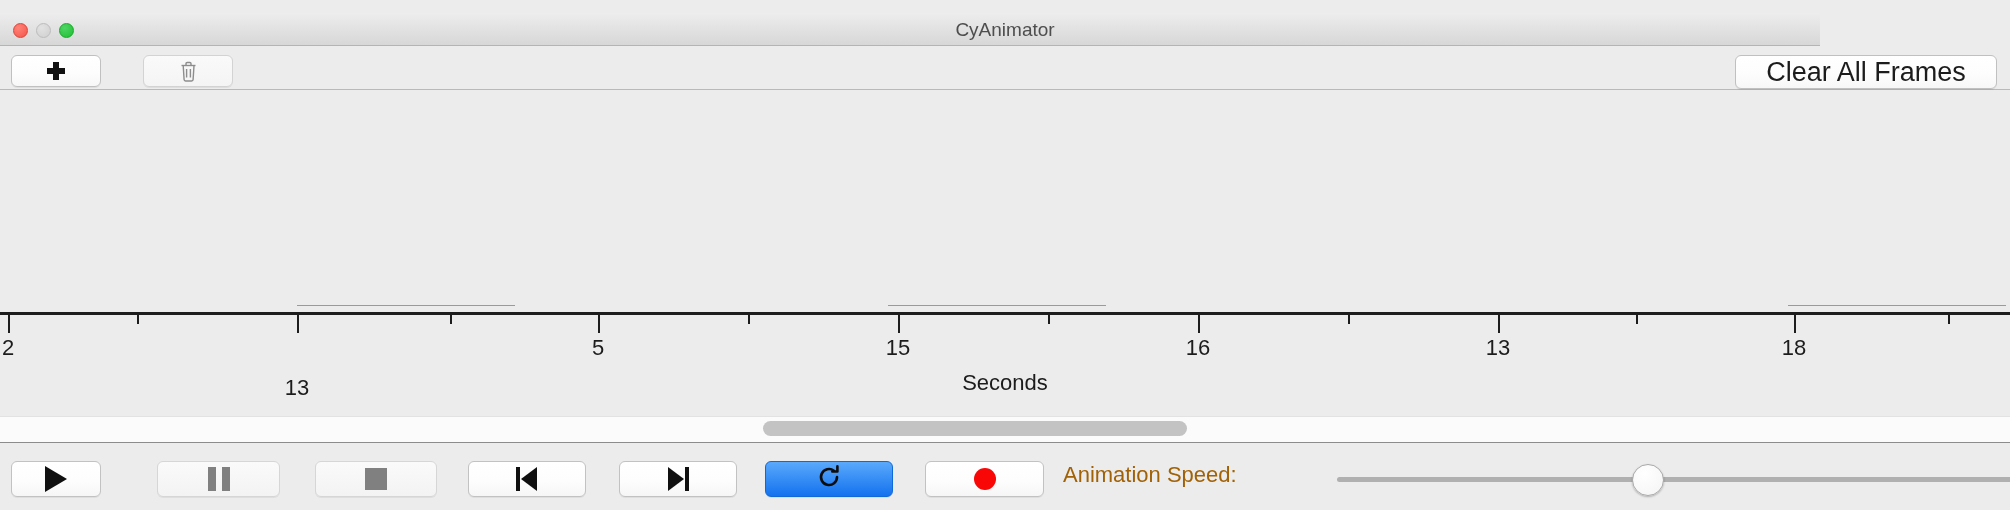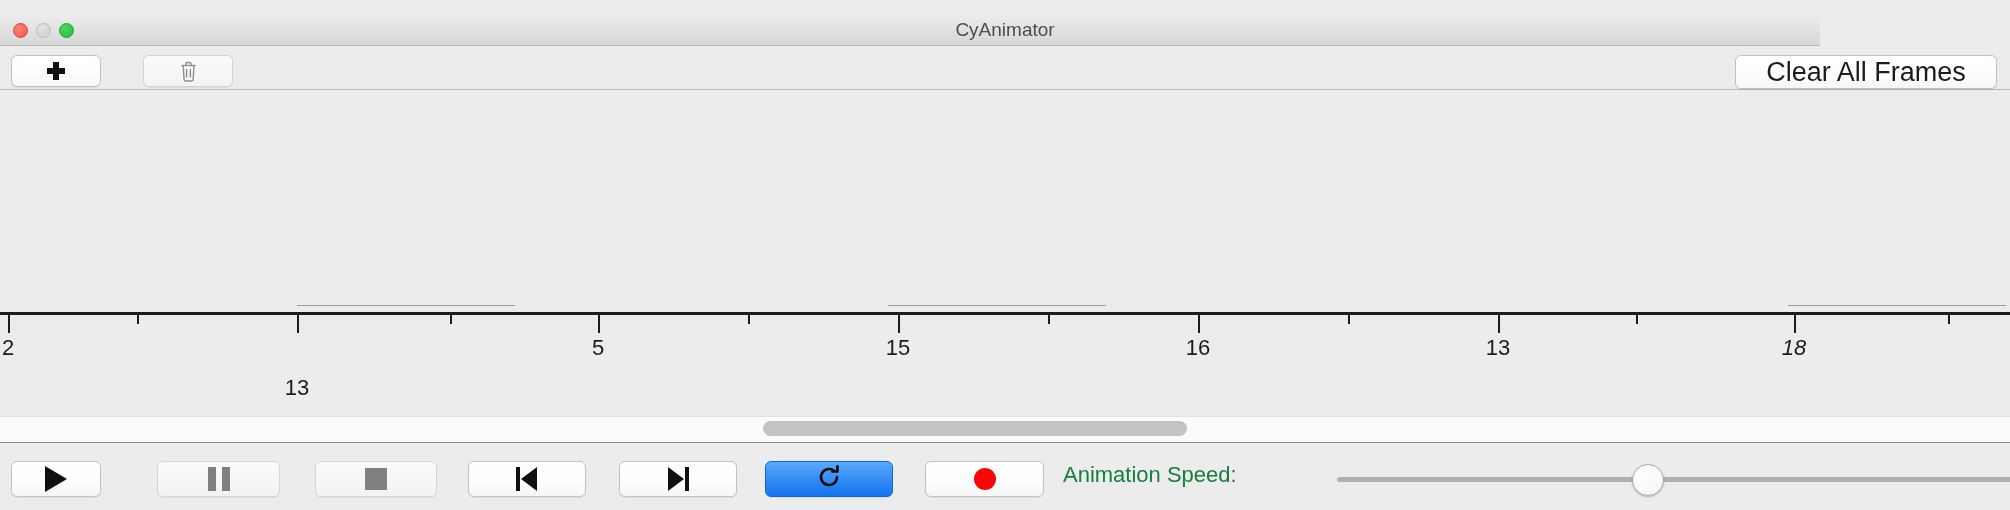--- a/index.html
+++ b/index.html
@@ -190,21 +190,21 @@
   }
   .ico-next .tri {
     position: absolute; right: 5px; top: 0; width: 0; height: 0;
     border-top: 12px solid transparent; border-bottom: 12px solid transparent;
     border-left: 16px solid #101010;
   }
   .ico-record { width: 22px; height: 22px; border-radius: 50%; background: #f90707; }
 
   .speed-lbl {
     position: absolute; top: 462px; left: 1063px;
-    font-size: 22px; color: #15803d; white-space: nowrap;
+    font-size: 22px; color: #a16207; white-space: nowrap;
   }
   .slider-track {
     position: absolute; top: 477px; left: 1337px; width: 677px; height: 5px;
     border-radius: 3px; background: #b0b0b0;
   }
   .slider-thumb {
     position: absolute; top: 464px; left: 1632px; width: 30px; height: 30px;
     border-radius: 50%;
     background: radial-gradient(circle at 38% 30%, #ffffff, #f4f4f4);
     border: 1px solid #a9a9a9;
@@ -468,22 +468,23 @@
     <div class="tick minor" style="left:1636px;"></div>
     <div class="tick major" style="left:1794px;"></div>
     <div class="tick minor" style="left:1948px;"></div>
 
     <div class="tick-lbl" style="left:8px;">2</div>
     <div class="tick-lbl" style="left:297px;margin-top:40px;">13</div>
     <div class="tick-lbl" style="left:598px;">5</div>
     <div class="tick-lbl" style="left:898px;text-align:right;">15</div>
     <div class="tick-lbl" style="left:1198px;">16</div>
     <div class="tick-lbl" style="left:1498px;">13</div>
-    <div class="tick-lbl" style="left:1794px;font-style:italic;">18</div>
-
+    <div class="tick-lbl" style="left:1794px;">18</div>
+
+    <div class="axis-name">Seconds</div>
   </div>
 
   <div class="scroll-track"></div>
   <div class="scroll-thumb"></div>
 
   <div class="controls"></div>
 
   <div class="cbtn" style="left:11px; width:90px;">
     <span class="ico-play"></span>
   </div>

